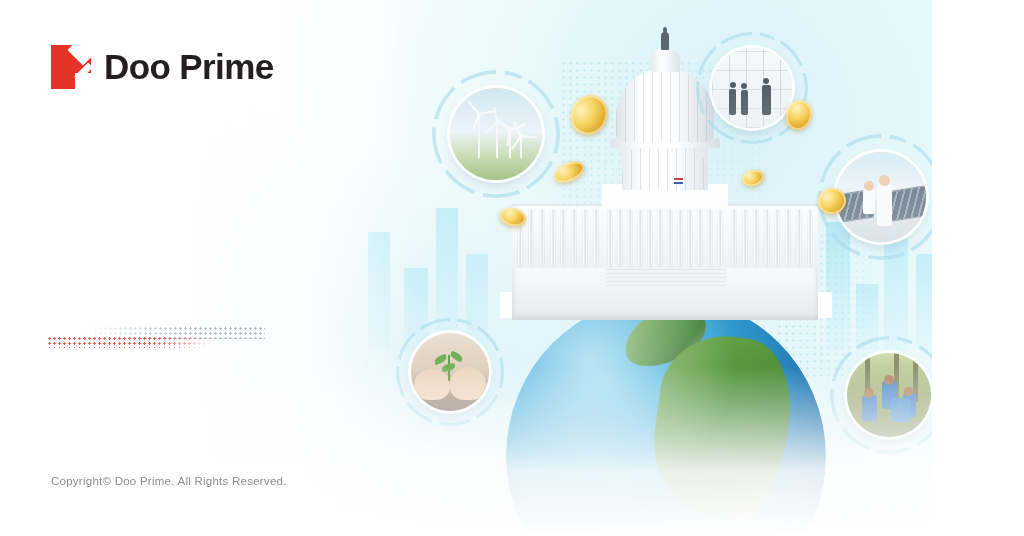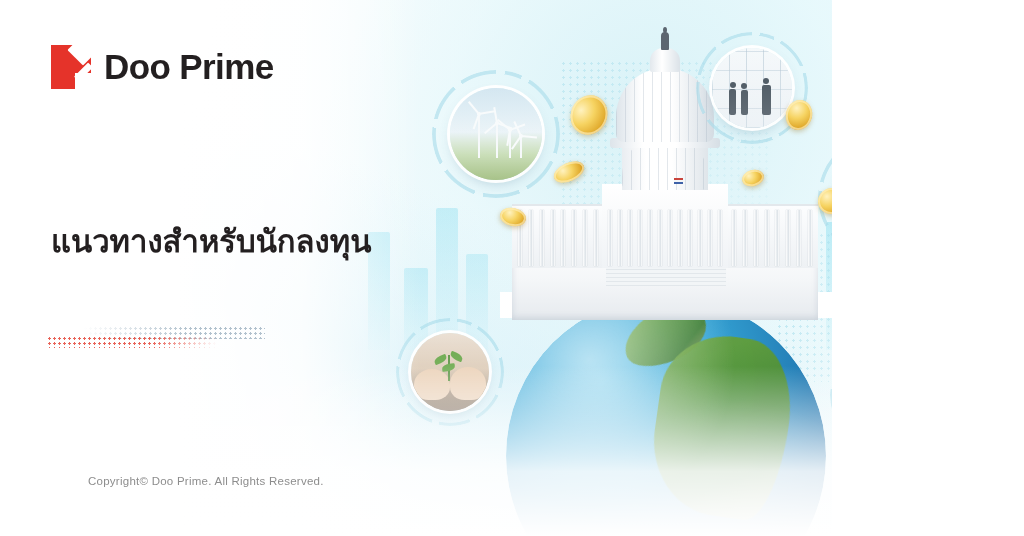--- a/index.html
+++ b/index.html
@@ -6,21 +6,21 @@
     margin: 0;
     padding: 0;
     background: #ffffff;
   }
   body {
     font-family: "Liberation Sans", sans-serif;
   }
 
   .banner {
     position: relative;
-    width: 832px;
+    width: 932px;
     height: 536px;
     overflow: hidden;
     background: #ffffff;
   }
 
   
   .bg-base {
     position: absolute;
     inset: 0;
     background:
@@ -425,21 +425,20 @@
     opacity: .8;
   }
 
   .copyright {
     position: absolute;
     left: 51px;
     top: 475px;
     font-size: 11.5px;
     color: #8d8d8d;
     letter-spacing: 0.25px;
-    margin-left: 37px;
   }
 </style>
 </head>
 <body>
 
 <div class="banner">
 
   <div class="bg-base"></div>
   <div class="bg-sweep"></div>
 
@@ -646,21 +645,20 @@
   <div class="logo">
     <div class="logo-mark">
       <div class="notch-a"></div>
       <div class="notch-b"></div>
       <div class="cutcorner"></div>
     </div>
     <div class="logo-text">Doo Prime</div>
   </div>
 
   <div class="headline">
-    <div class="headline-line2">แนวทางสำหรับนักลงทุน</div>
   </div>
 
   <div class="divider">
     <div class="dots dots-gray"></div>
     <div class="dots dots-red"></div>
   </div>
 
   <div class="copyright">Copyright© Doo Prime. All Rights Reserved.</div>
 
 </div>

